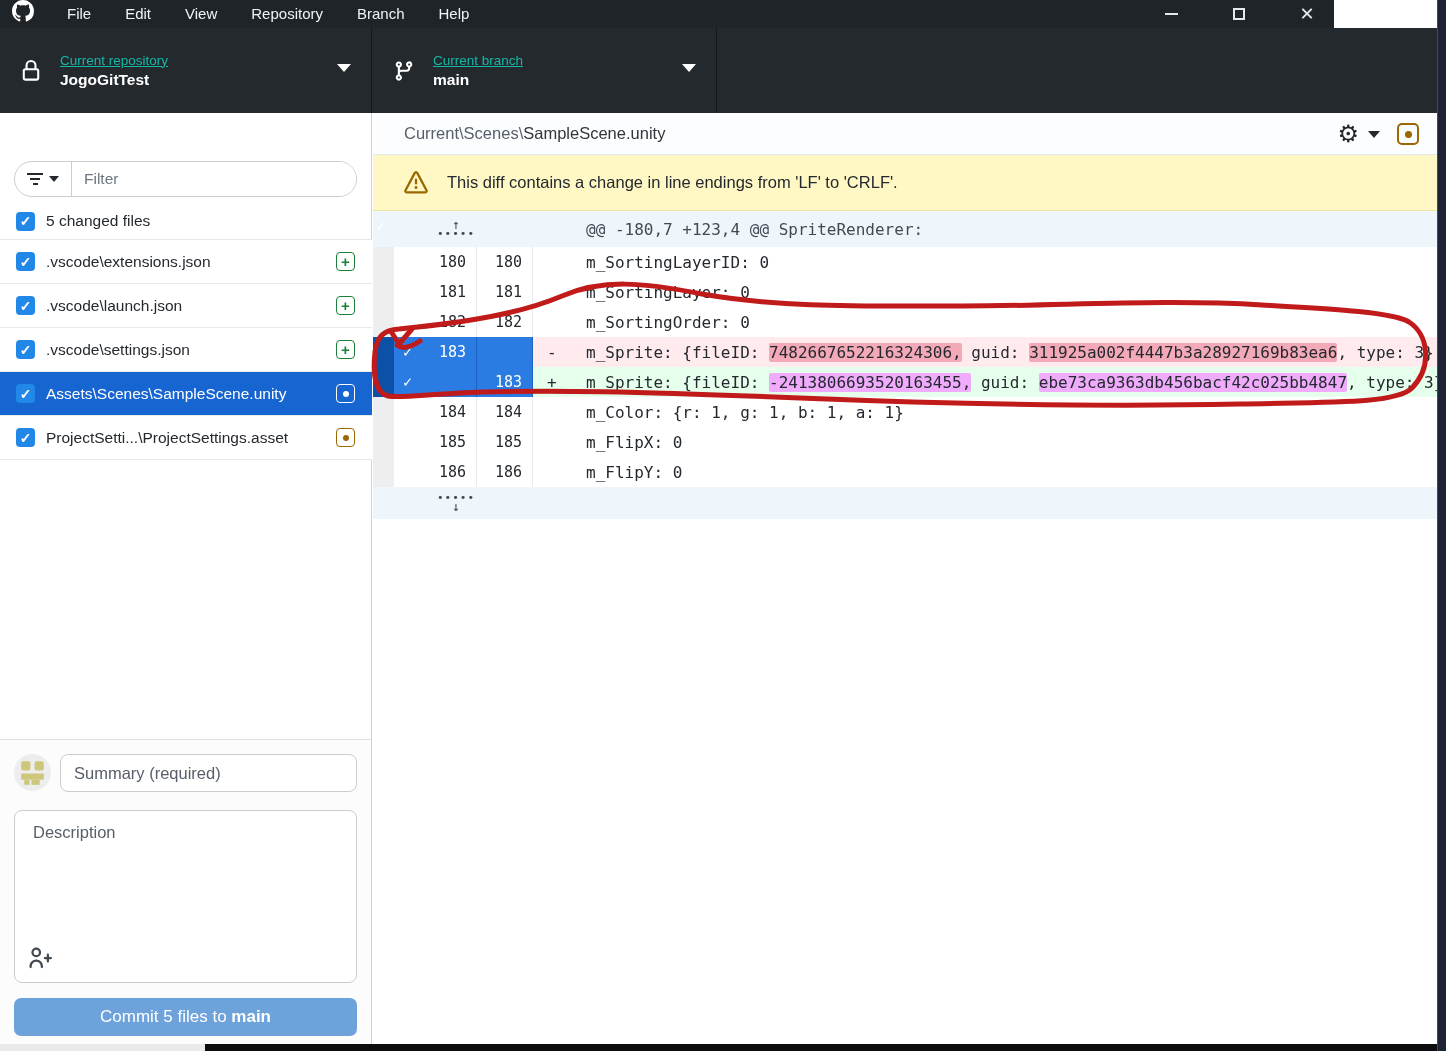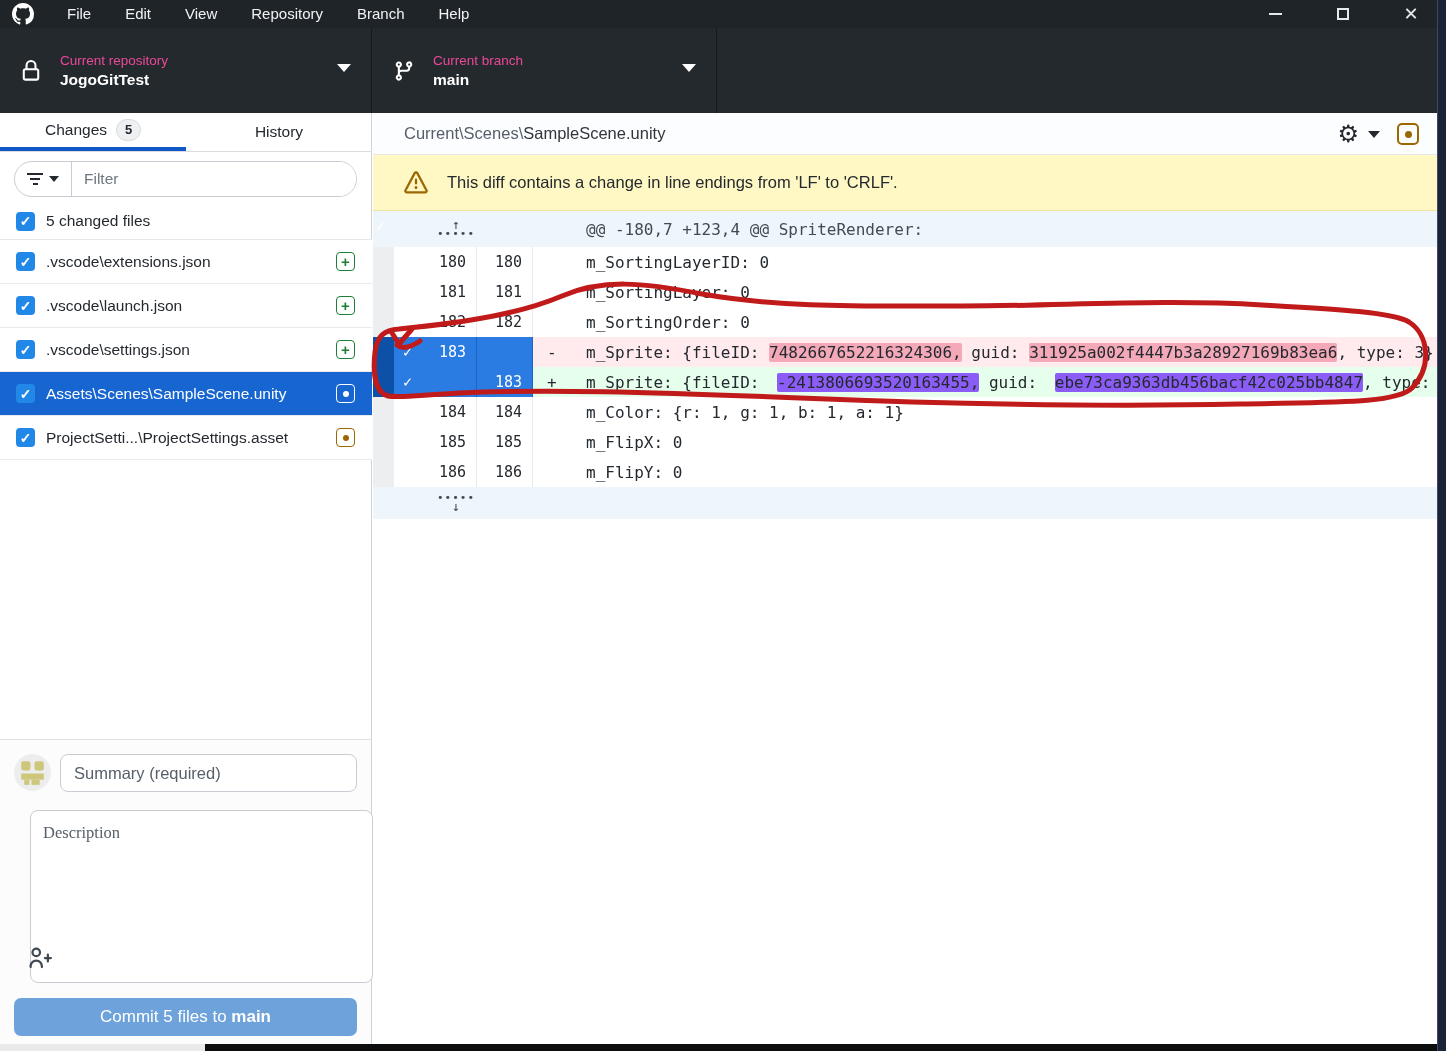--- a/index.html
+++ b/index.html
@@ -1,37 +1,37 @@
 <!DOCTYPE html>
 <html><head>
 <meta charset="utf-8">
 <style>
   * { margin:0; padding:0; box-sizing:border-box; }
   html,body { background:#0c0d0f; }
   body { font-family:"Liberation Sans", sans-serif; }
   #app { position:relative; width:1446px; height:1051px; background:#ffffff; overflow:hidden; }
 
   
-  .titlebar { position:absolute; left:0; top:0; width:1438px; height:28px; background:#1f2428;
-              display:flex; align-items:center; color:#f0f3f6; }
+  .titlebar { position:absolute; left:0; top:0; width:1334px; height:28px; background:#1f2428;
+              display:flex; align-items:flex-start; color:#f0f3f6; }
   .gh-logo { width:22px; height:22px; margin:0 16px 0 12px; }
   .menu-item { padding:0 17px; font-size:15px; height:28px; line-height:28px; cursor:default; }
   .win-controls { position:absolute; right:16px; top:0; height:28px; display:flex; align-items:center; gap:46px; }
   .win-btn { width:22px; height:22px; display:flex; align-items:center; justify-content:center;
              color:#e6e9ec; font-size:15px; }
   .win-btn.min span { display:block; width:13px; border-top:2px solid #e6e9ec; }
   .win-btn.max span { display:block; width:12px; height:12px; border:2px solid #e6e9ec; }
   .win-btn.close   { font-size:18px; }
 
   
   .toolbar { position:absolute; left:0; top:28px; width:1438px; height:85px; background:#24292e; }
   .tb-sec { position:absolute; top:0; height:85px; border-right:1px solid #15191c;
             display:flex; align-items:center; color:#fff; cursor:default; }
   .tb-sec .tb-icon { width:22px; height:22px; margin:0 18px 0 20px; flex:0 0 auto; }
-  .tb-label { font-size:13.5px; color:#ec4899; line-height:18px; }
+  .tb-label { font-size:13.5px; color:#14b8a6; line-height:18px;text-decoration:underline; }
   .tb-value { font-size:15.5px; font-weight:bold; color:#ffffff; line-height:20px; }
   .tb-caret { position:absolute; right:20px; top:36px; width:0; height:0;
               border-left:7px solid transparent; border-right:7px solid transparent; border-top:8px solid #fff; }
   #tb-repo   { left:0;    width:372px; }
   #tb-branch { left:373px; width:344px; }
   #tb-fetch  { left:718px; width:344px; }
 
   
   .left-panel { position:absolute; left:0; top:113px; width:372px; height:931px; background:#fff;
                 border-right:1px solid #cfd3d8; }
@@ -76,22 +76,22 @@
 
   
   .commit-box { position:absolute; left:0; top:626px; width:371px; height:329px;
                 border-top:1px solid #dfe2e5; background:#fcfcfd; }
   .avatar { position:absolute; left:14px; top:14px; width:37px; height:37px; }
   .summary { position:absolute; left:60px; top:14px; width:297px; height:38px; border:1px solid #c8cdd3;
              border-radius:8px; font-size:16.5px; padding:0 13px; outline:none; background:#fff;
              font-family:"Liberation Sans",sans-serif; color:#24292f; }
   .summary::placeholder, .desc::placeholder { color:#57606a; }
   .desc { position:absolute; left:14px; top:70px; width:343px; height:173px; border:1px solid #c8cdd3;
-          border-radius:8px; font-size:16.5px; padding:12px 12px; outline:none; resize:none; background:#fff;
-          font-family:Liberation Serif, serif; color:#24292f;margin-left:16px; }
+          border-radius:8px; font-size:16.5px; padding:12px 18px; outline:none; resize:none; background:#fff;
+          font-family:Liberation Sans, sans-serif; color:#24292f; }
   .coauthor { position:absolute; left:28px; top:206px; width:24px; height:24px; }
   .commit-btn { position:absolute; left:14px; top:258px; width:343px; height:38px; border:0; border-radius:7px;
                 background:#6da2db; color:#fff; font-size:17px; font-family:Liberation Sans, sans-serif; cursor:default; }
   .commit-btn b { font-weight:bold; }
 
   
   .diff-panel { position:absolute; left:373px; top:113px; width:1064px; height:931px; background:#fff; }
   .diff-header { position:absolute; left:0; top:0; width:1064px; height:42px; background:#fcfdfe;
                  border-bottom:1px solid #e4e6e9; display:flex; align-items:center; }
   .diff-path { margin-left:31px; font-size:16.5px; }
@@ -123,21 +123,21 @@
   .gold { width:83px; border-right:1px solid #e8eaec; }
   .gnew { width:56px; border-right:1px solid #e8eaec; }
   .code { flex:1; display:flex; align-items:center; white-space:pre; }
   .marker { width:53px; flex:0 0 auto; padding-left:14px; }
   .dline.del .g0, .dline.add .g0 { background:#0d50a8; }
   .dline.del .gold, .dline.del .gnew, .dline.add .gold, .dline.add .gnew
     { background:#2b7ce2; color:#fff; border-right:1px solid #1b63c4; }
   .dline.del .code { background:#ffebee; }
   .dline.add .code { background:#e6ffec; }
   .hl-del { background:#f4a9b8; border-radius:2px; }
-  .hl-add { background:#8b5cf6; border-radius:2px;margin-left:8px; }
+  .hl-add { background:#f0abfc; border-radius:2px; }
   .linecheck { position:absolute; left:9px; color:#fff; font-size:15px; font-weight:bold; }
   .hunkcheck { position:absolute; left:3px; top:6px; color:#fff; font-size:15px; font-weight:bold; z-index:2; }
   .expand-bottom { height:32px; background:#eef6fc; position:relative; }
 
   
   .edge-right { position:absolute; right:0; top:0; width:9px; height:1051px; background:#1d2336;
                 border-left:1px solid #39486b; z-index:40; }
   .edge-bottom-l { position:absolute; left:0; top:1044px; width:205px; height:7px; background:#e9eaeb; z-index:39; }
   .edge-bottom-r { position:absolute; left:205px; top:1044px; width:1241px; height:7px; background:#0c0d0f; z-index:39; }
 
@@ -188,29 +188,20 @@
       </svg>
       <div>
         <div class="tb-label">Current branch</div>
         <div class="tb-value">main</div>
       </div>
       <div class="tb-caret"></div>
     </div>
   </div>
 
   <div class="left-panel">
-    <div class="tabs">
-      <div class="tab active">
-        <span>Changes</span>
-        <span class="badge">5</span>
-      </div>
-      <div class="tab">
-        <span>History</span>
-      </div>
-    </div>
 
     <div class="filter-row">
       <div class="filter-btn">
         <span class="f-lines">
             <i></i>
             <i></i>
             <i></i>
           </span>
         <span class="f-caret"></span>
       </div>

